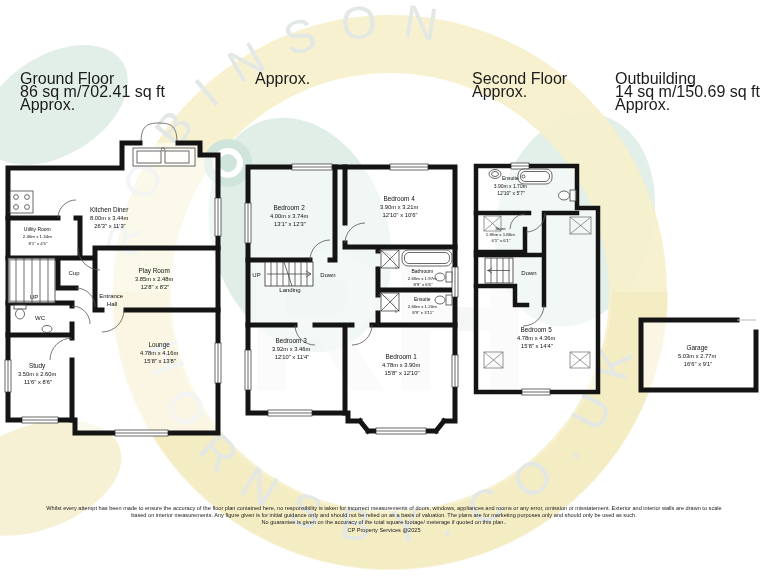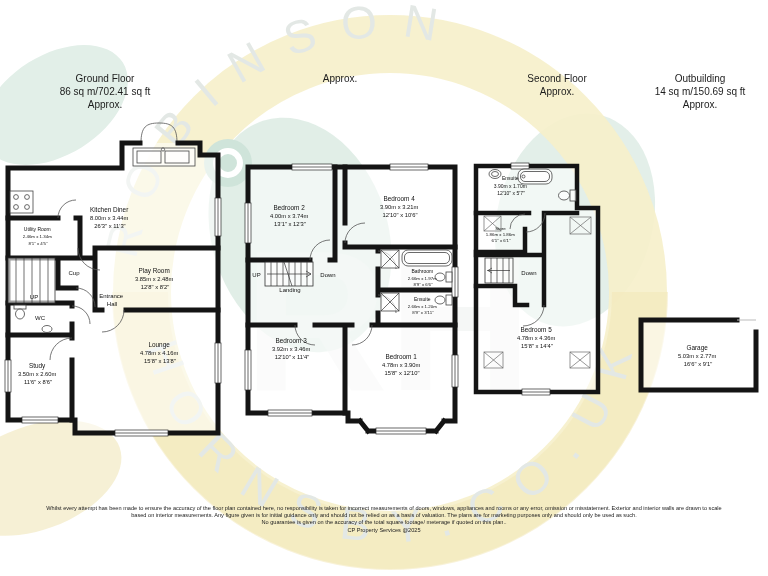--- a/index.html
+++ b/index.html
@@ -2,21 +2,21 @@
 <html><head>
 <meta charset="utf-8">
 <style>
   html,body{margin:0;padding:0;background:#fff;}
   #canvas{position:relative;width:768px;height:576px;background:#ffffff;overflow:hidden;
           font-family:"Liberation Sans",sans-serif;}
   .wm{position:absolute;left:0;top:0;z-index:0;}
   .wm-arc{font-family:"Liberation Sans",sans-serif;font-size:46px;letter-spacing:24px;fill:#e3e8e5;}
   .wm-mono{font-family:"Liberation Sans",sans-serif;font-weight:bold;font-size:200px;fill:#edf0ee;opacity:.5;text-anchor:middle;}
   .plan{position:absolute;z-index:1;}
-  .ftitle{position:absolute;z-index:2;text-align:center;font-size:10px;line-height:13px;color:#1c1c1c;}
+  .ftitle{position:absolute;z-index:2;font-size:16px;line-height:13px;color:#1c1c1c;}
   .disclaimer{position:absolute;z-index:2;left:0;right:0;top:505px;text-align:center;
               font-size:5.6px;line-height:7.2px;color:#222;}
   .disclaimer div{margin:0;}
   
   .fill{fill:rgba(255,255,255,0.55);}
   .wall{stroke:#141414;fill:none;stroke-linecap:square;}
   .w5{stroke-width:5px;} .w45{stroke-width:4.5px;}
   .win{fill:#ffffff;stroke:#2a2a2a;stroke-width:.7px;}
   .winl{stroke:#2a2a2a;stroke-width:.7px;}
   .door{stroke:#555;stroke-width:.8px;fill:none;}

